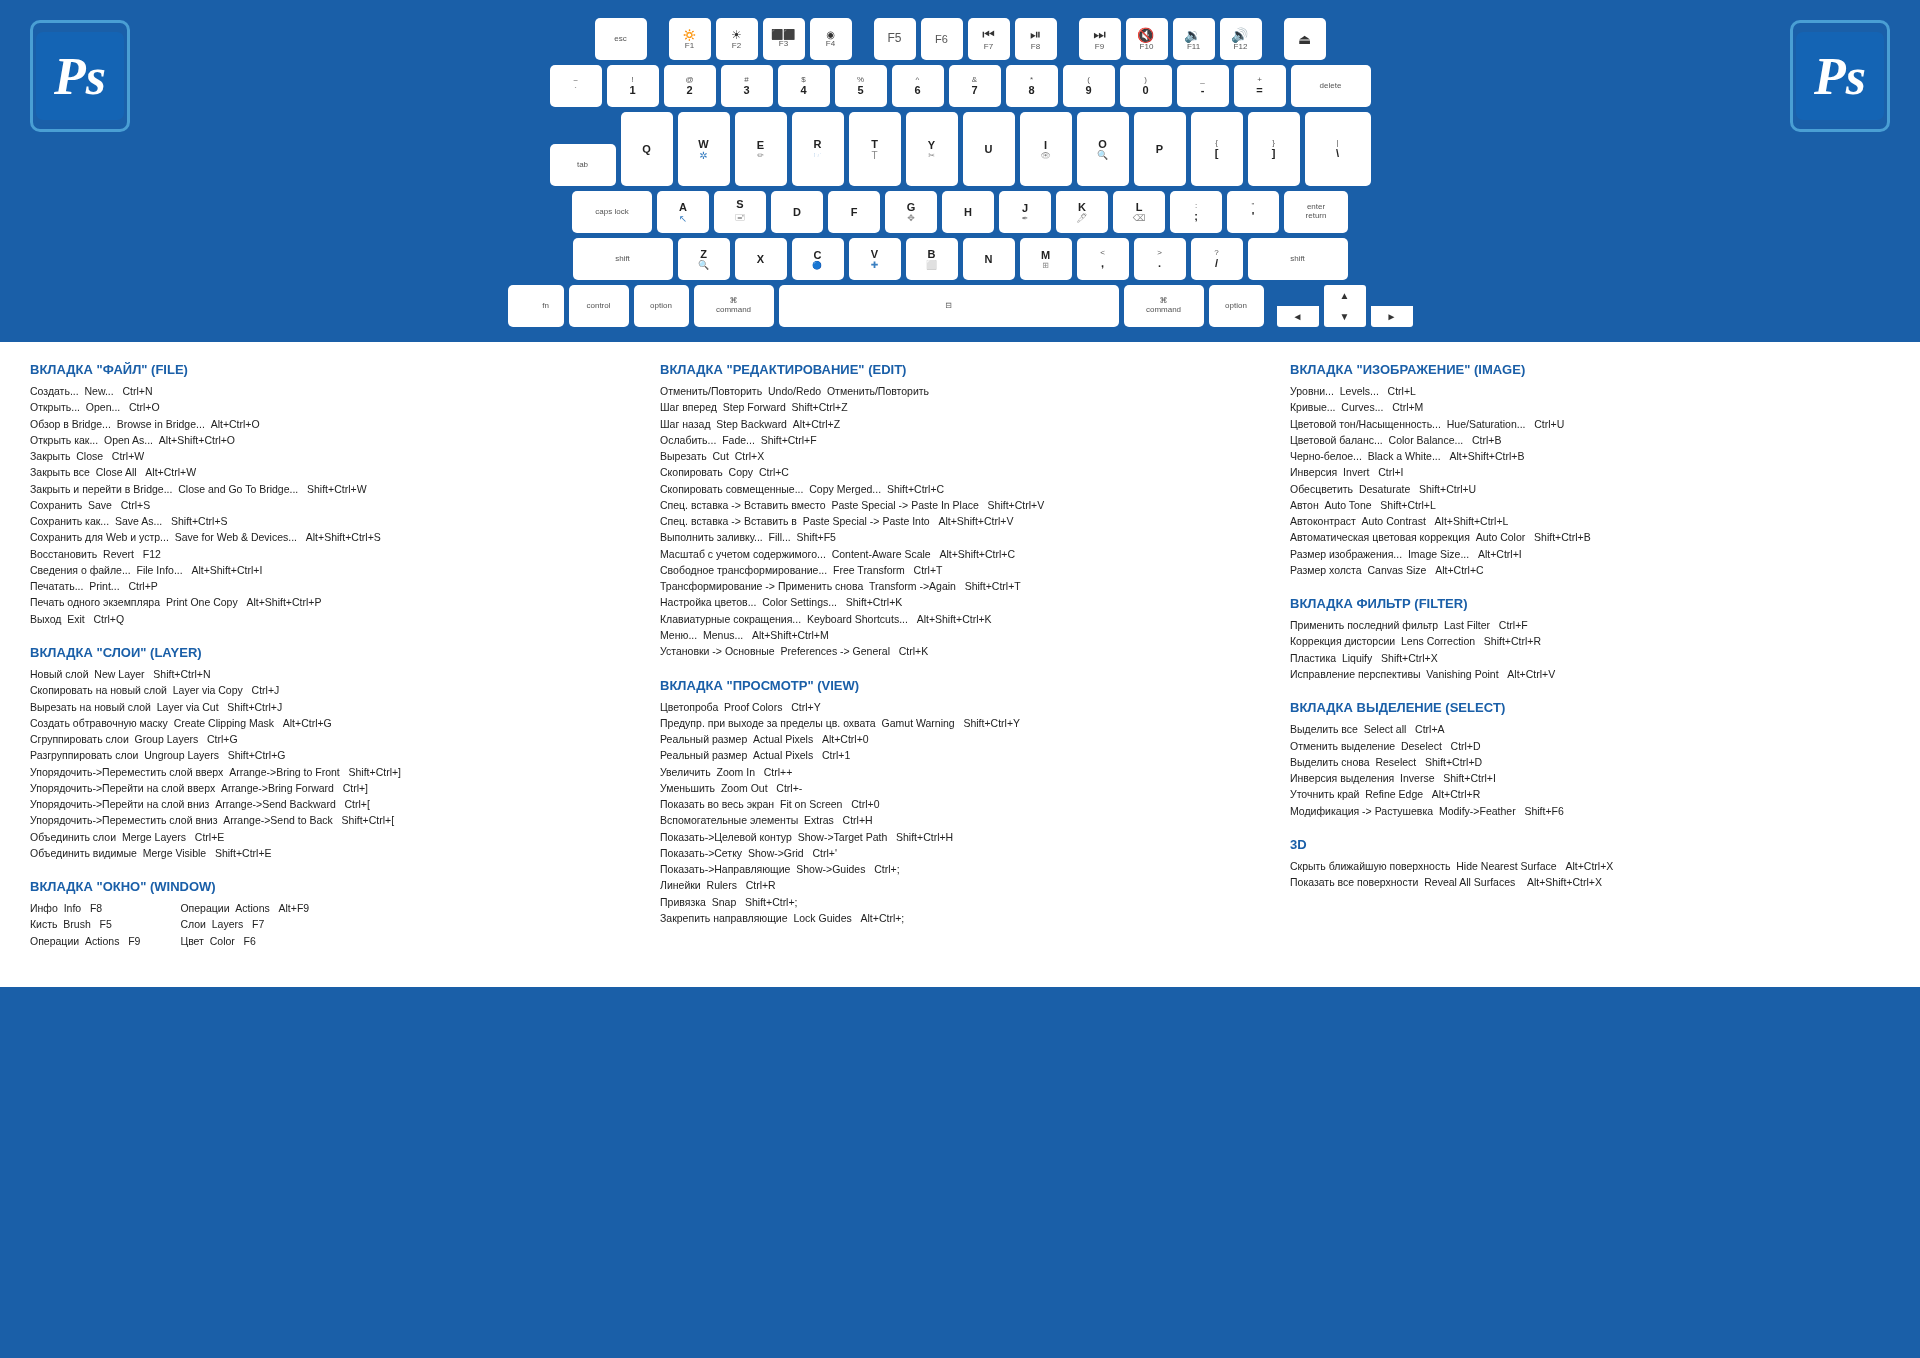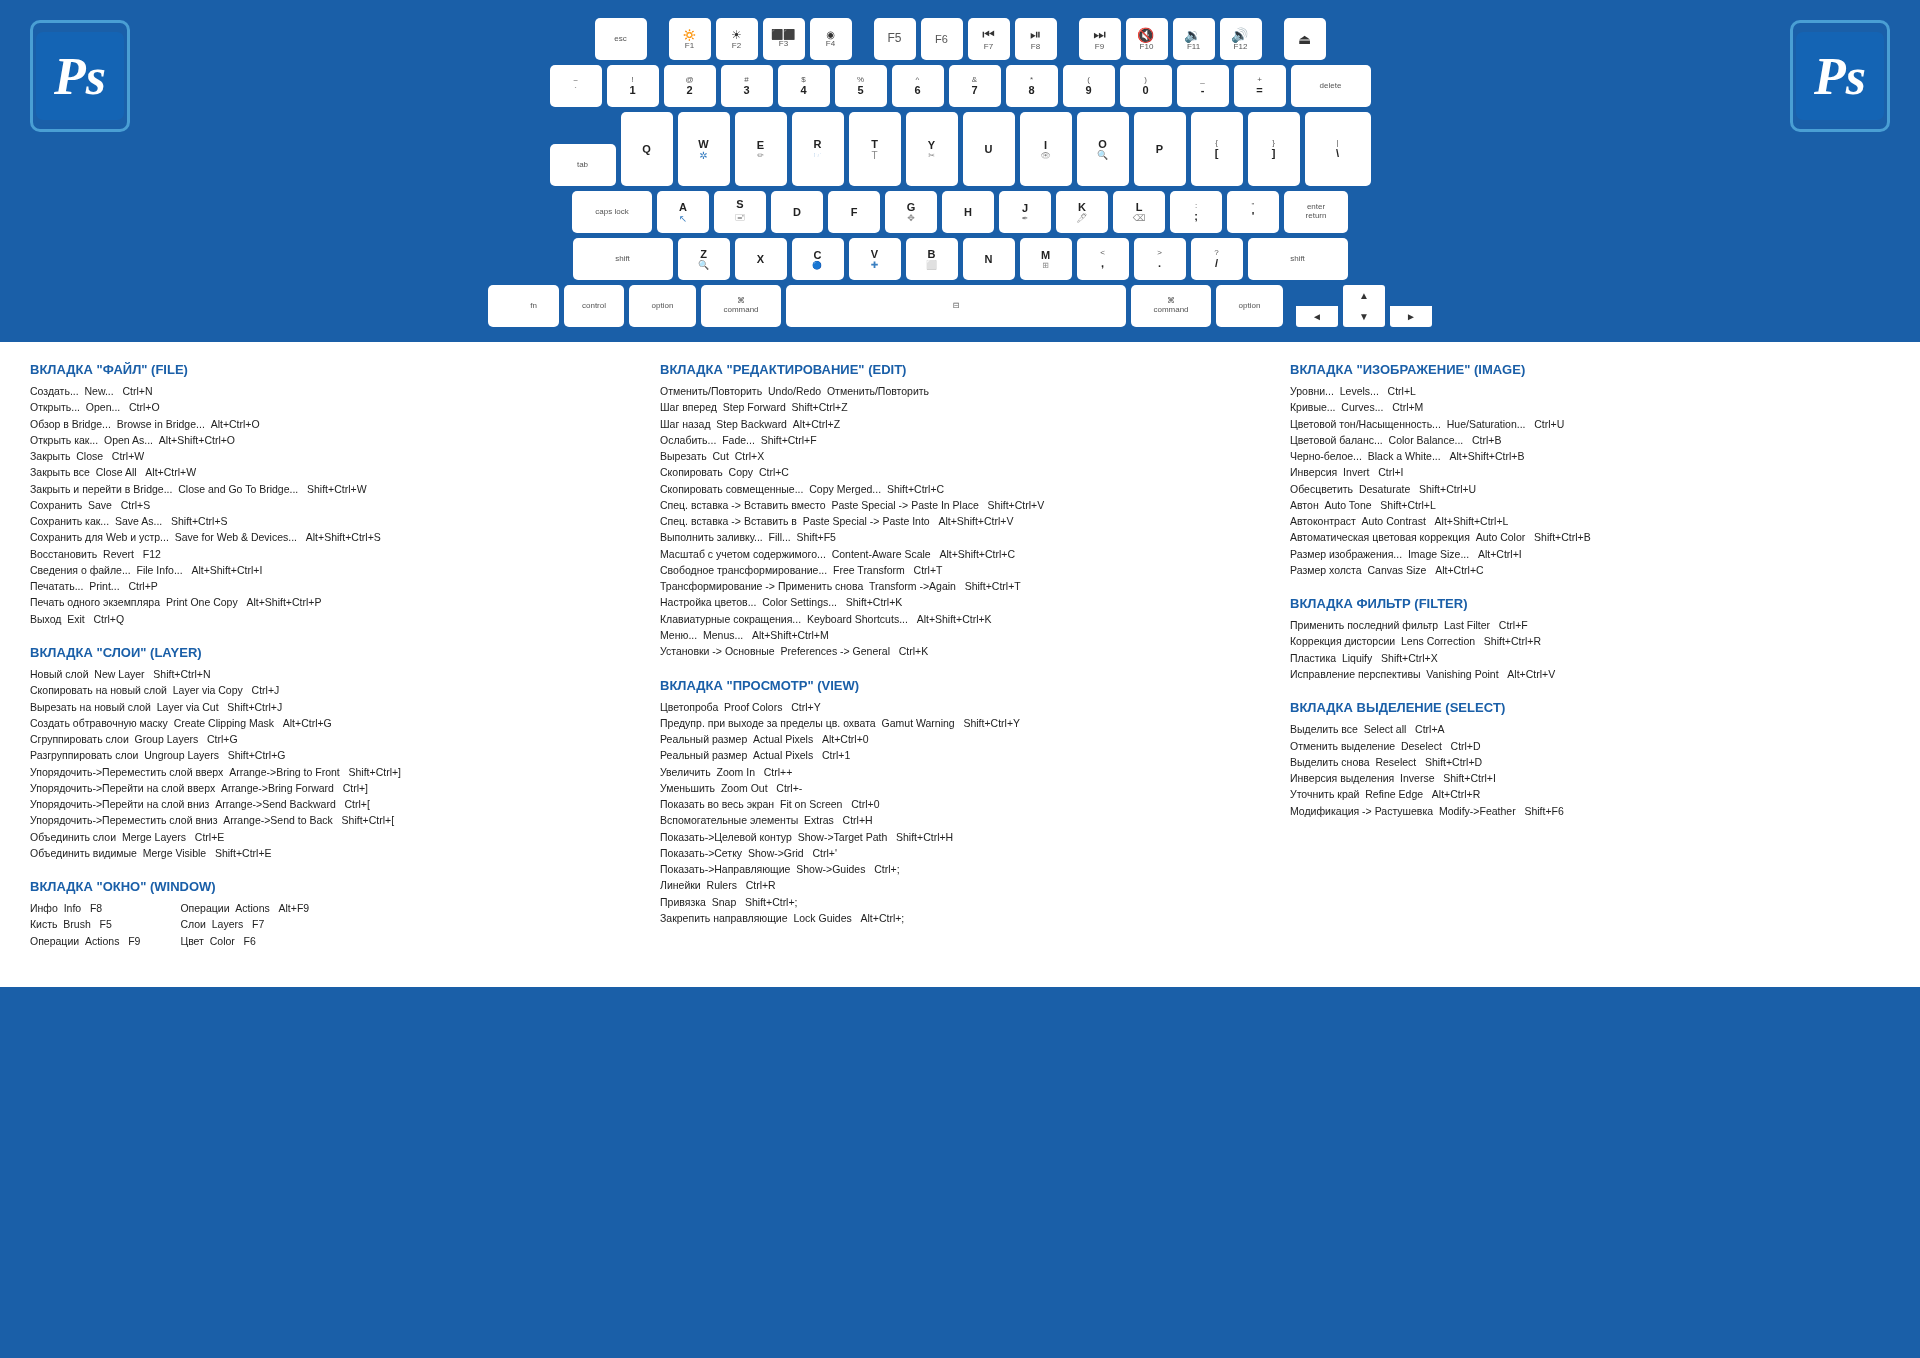--- a/index.html
+++ b/index.html
@@ -93,23 +93,23 @@
 
     .key-esc { width: 52px; }
     .key-fn { width: 42px; }
     .key-delete { width: 80px; }
     .key-tab { width: 66px; margin-top: 32px; }
     .key-backslash { width: 66px; }
     .key-capslock { width: 80px; }
     .key-enter { width: 64px; }
     .key-shift-l { width: 100px; }
     .key-shift-r { width: 100px; }
-    .key-fn-bottom { width: 71px; padding-left: 24px; }
+    .key-fn-bottom { width: 56px; padding-left: 24px; }
     .key-ctrl { width: 60px; }
-    .key-alt { width: 67px; align-items: center; }
+    .key-alt { width: 55px; align-items: center; }
     .key-cmd { width: 80px; }
     .key-space { width: 340px; }
     .key-cmd-r { width: 80px; }
     .key-standard { width: 52px; }
 
     
     .shortcuts-section {
       background: white;
       padding: 20px 30px;
       display: grid;
@@ -607,16 +607,21 @@
     <div class="shortcut-group">
       <div class="group-title">ВКЛАДКА ВЫДЕЛЕНИЕ (SELECT)</div>
       <div class="shortcut-item">Выделить все &nbsp;Select all &nbsp;&nbsp;Ctrl+A</div>
       <div class="shortcut-item">Отменить выделение &nbsp;Deselect &nbsp;&nbsp;Ctrl+D</div>
       <div class="shortcut-item">Выделить снова &nbsp;Reselect &nbsp;&nbsp;Shift+Ctrl+D</div>
       <div class="shortcut-item">Инверсия выделения &nbsp;Inverse &nbsp;&nbsp;Shift+Ctrl+I</div>
       <div class="shortcut-item">Уточнить край &nbsp;Refine Edge &nbsp;&nbsp;Alt+Ctrl+R</div>
       <div class="shortcut-item">Модификация -&gt; Растушевка &nbsp;Modify-&gt;Feather &nbsp;&nbsp;Shift+F6</div>
     </div>
 
+    <div class="shortcut-group">
+      <div class="group-title">3D</div>
+      <div class="shortcut-item">Скрыть ближайшую поверхность &nbsp;Hide Nearest Surface &nbsp;&nbsp;Alt+Ctrl+X</div>
+      <div class="shortcut-item">Показать все поверхности &nbsp;Reveal All Surfaces &nbsp;&nbsp;&nbsp;Alt+Shift+Ctrl+X</div>
+    </div>
 
   </div>
 
 </div>
 
 </body></html>

